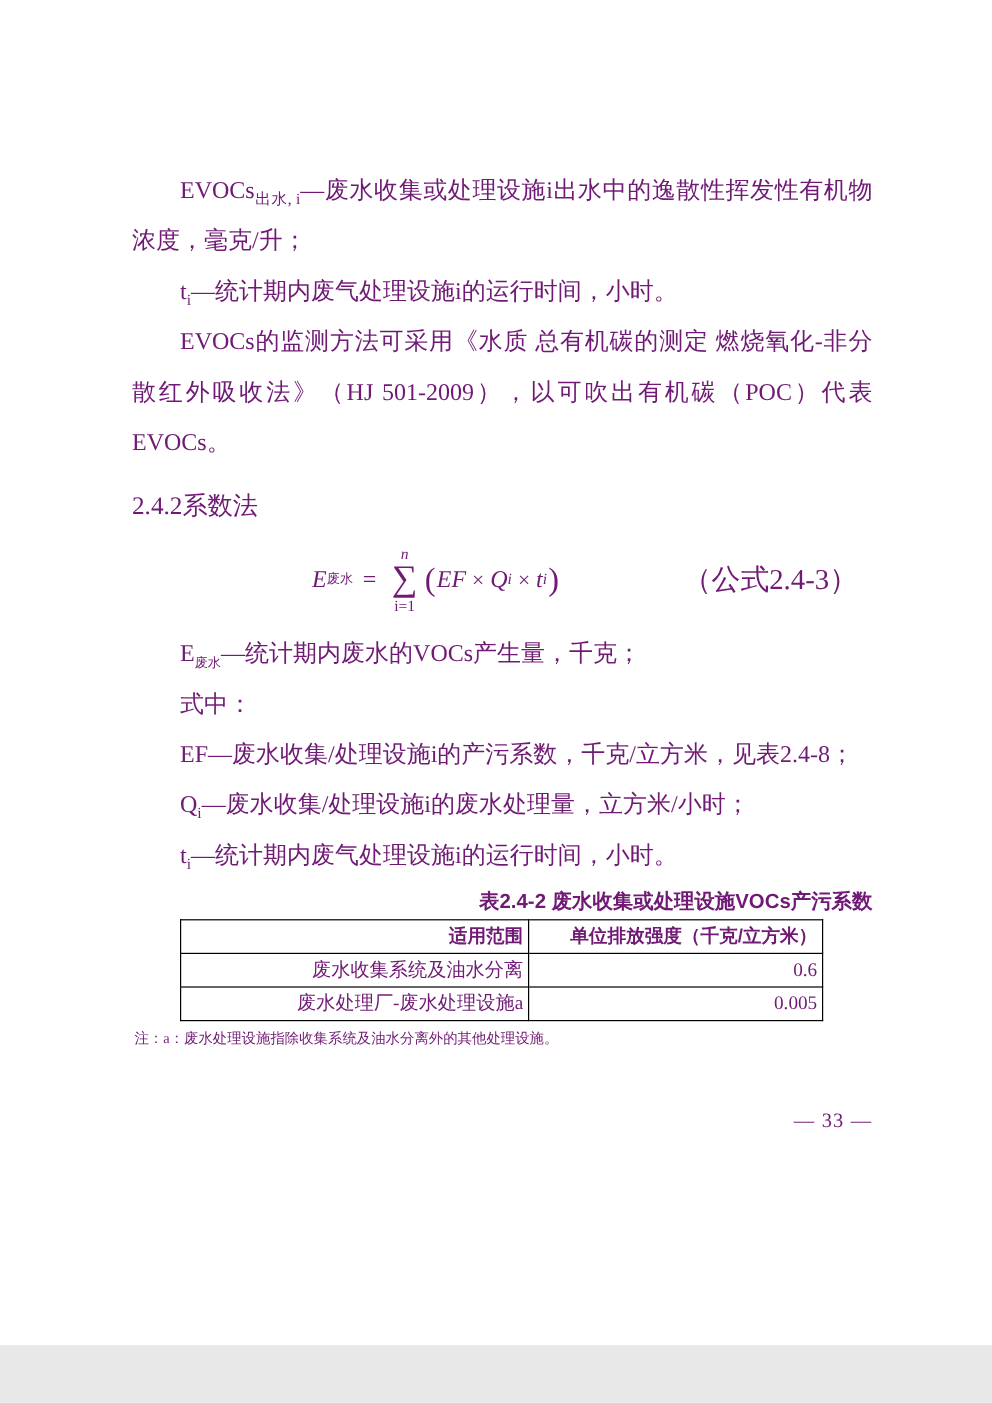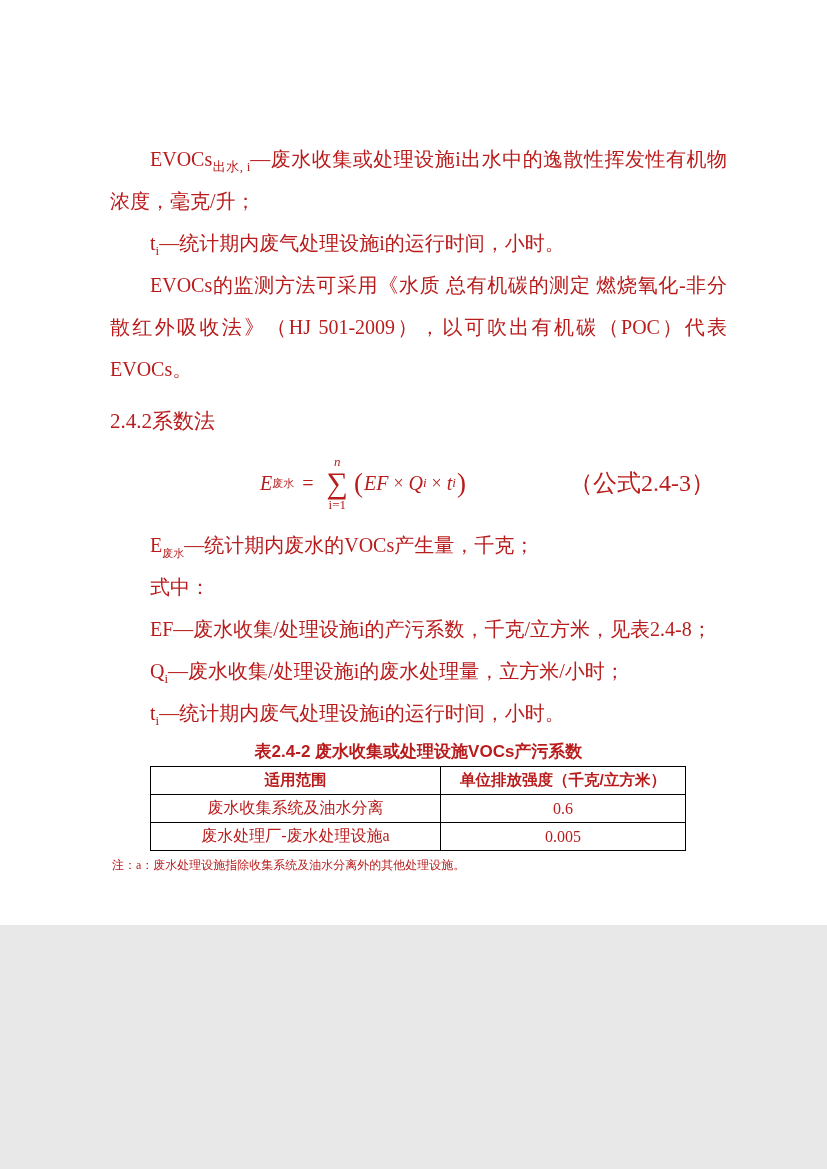--- a/index.html
+++ b/index.html
@@ -1,26 +1,26 @@
 <!DOCTYPE html>
 <html><head>
 <meta charset="utf-8">
 <style>
   html, body { margin: 0; padding: 0; background: #e8e8e8; }
   .page {
     position: relative;
     width: 827px;
-    height: 925px;
+    height: 1121px;
     margin: 0 auto;
     background: #ffffff;
     box-sizing: border-box;
     padding: 138px 100px 16px 110px;
     font-family: "Liberation Serif", "DejaVu Serif", serif;
     font-size: 20px;
-    color: #b91c1c;
+    color: #701a75;
     overflow: hidden;
   }
   p.body-text {
     margin: 0;
     line-height: 42px;
     text-align: justify;
   }
   .indent { text-indent: 2em; }
   sub.sub-lat {
     font-size: 13px;
@@ -75,37 +75,37 @@
   .formula-label {
     position: absolute;
     right: 12px;
     top: 50%;
     transform: translateY(-50%);
     font-size: 24px;
   }
   
   .table-caption {
     margin: 6px 0 2px 0;
-    text-align: center;
+    text-align: right;
     font-family: "Liberation Sans", "DejaVu Sans", sans-serif;
     font-weight: bold;
     font-size: 17px;
     line-height: 24px;
   }
   table.data-table {
     border-collapse: collapse;
     margin-left: 40px;
     width: 535px;
     table-layout: fixed;
   }
   table.data-table th, table.data-table td {
     border: 1.5px solid #000;
     height: 27px;
     padding: 0 4px;
-    text-align: center;
+    text-align: right;
     vertical-align: middle;
   }
   table.data-table th {
     font-family: "Liberation Sans", "DejaVu Sans", sans-serif;
     font-weight: bold;
     font-size: 15.5px;
   }
   table.data-table td {
     font-family: "Liberation Serif", "DejaVu Serif", serif;
     font-size: 16px;

